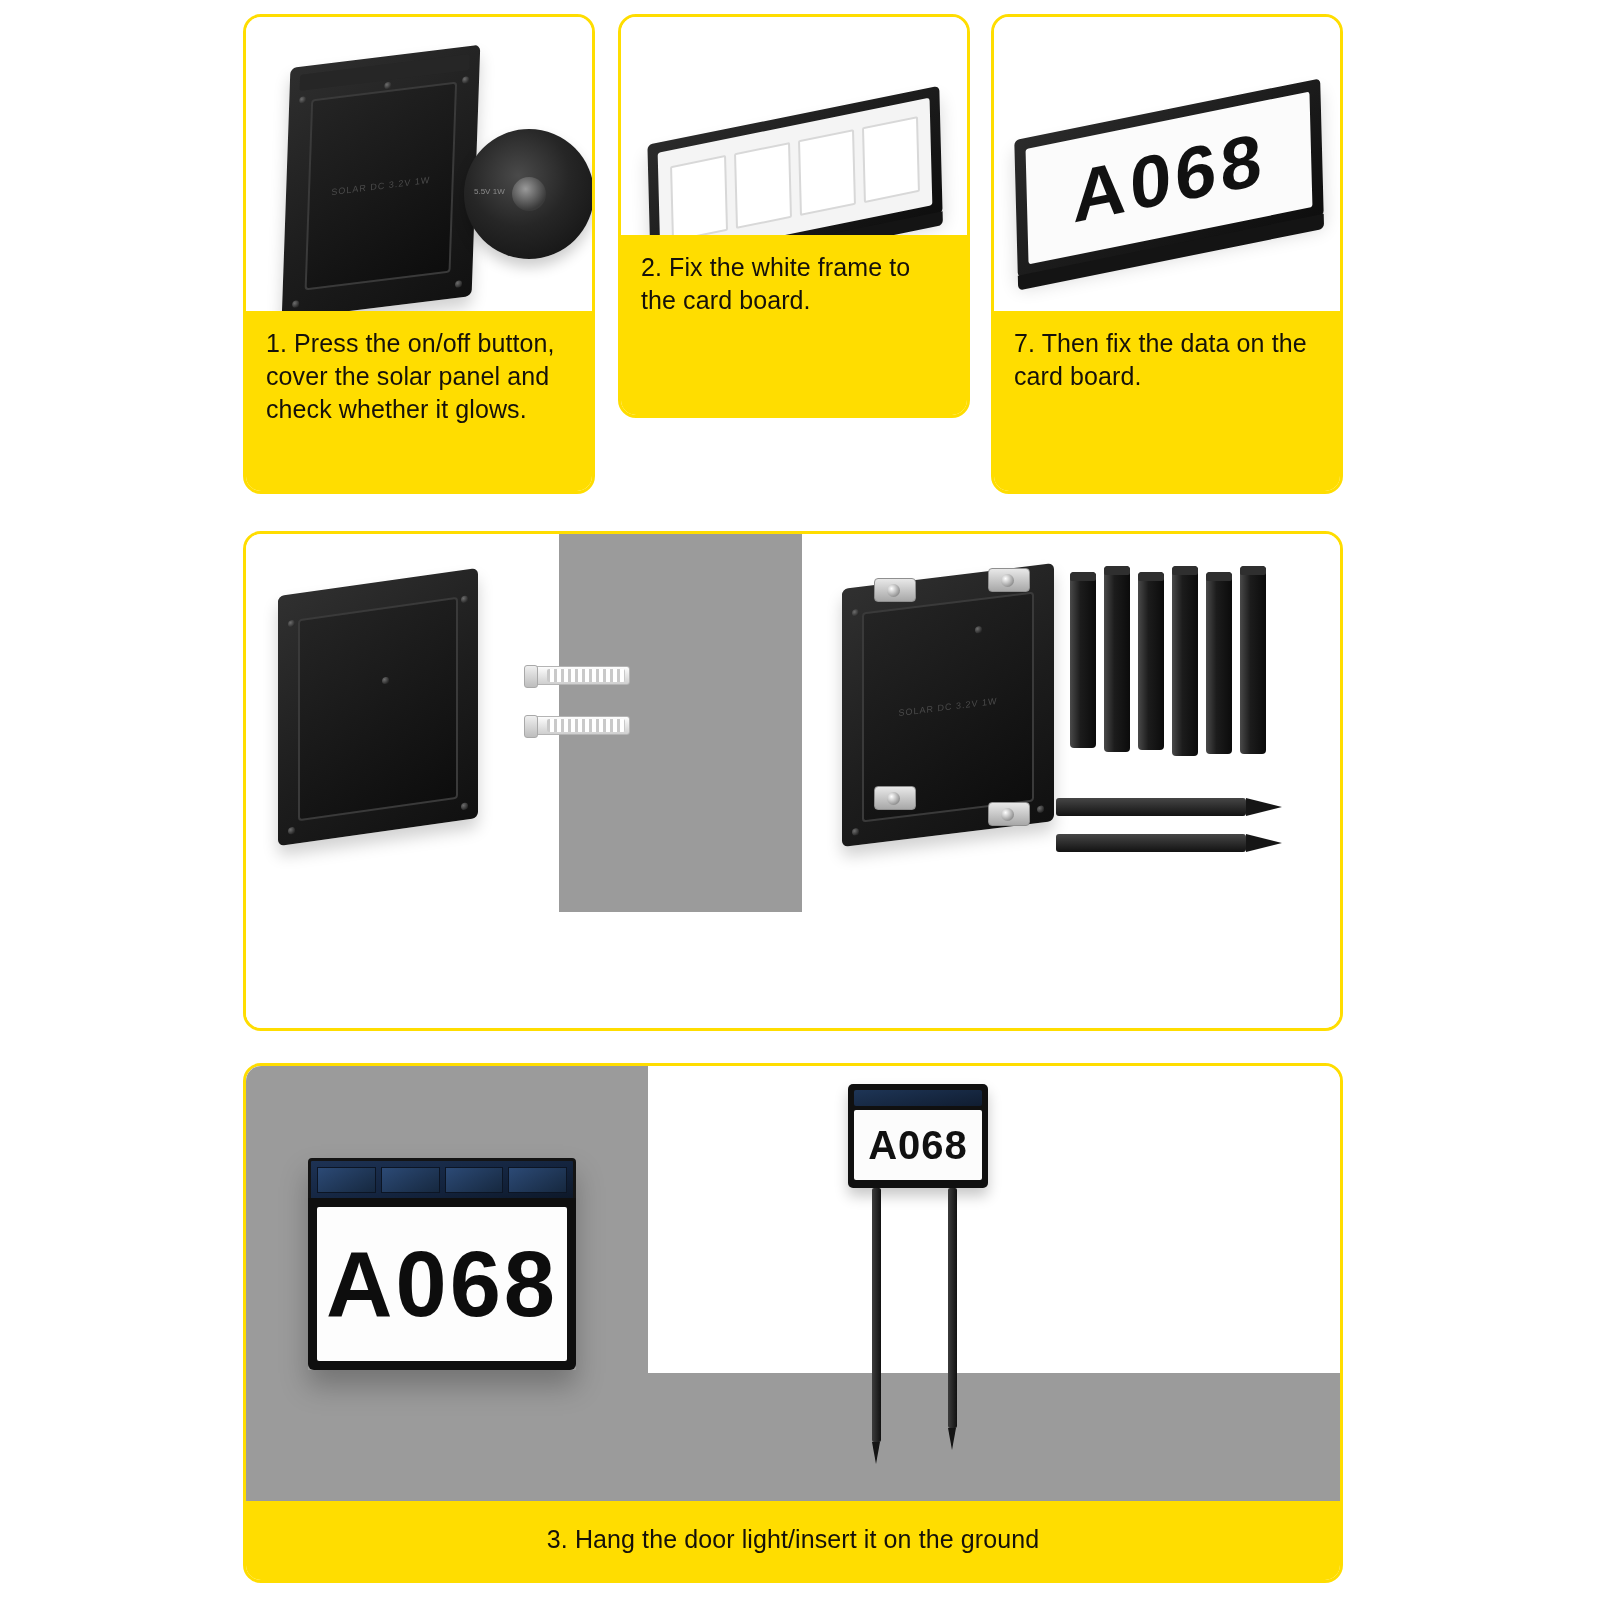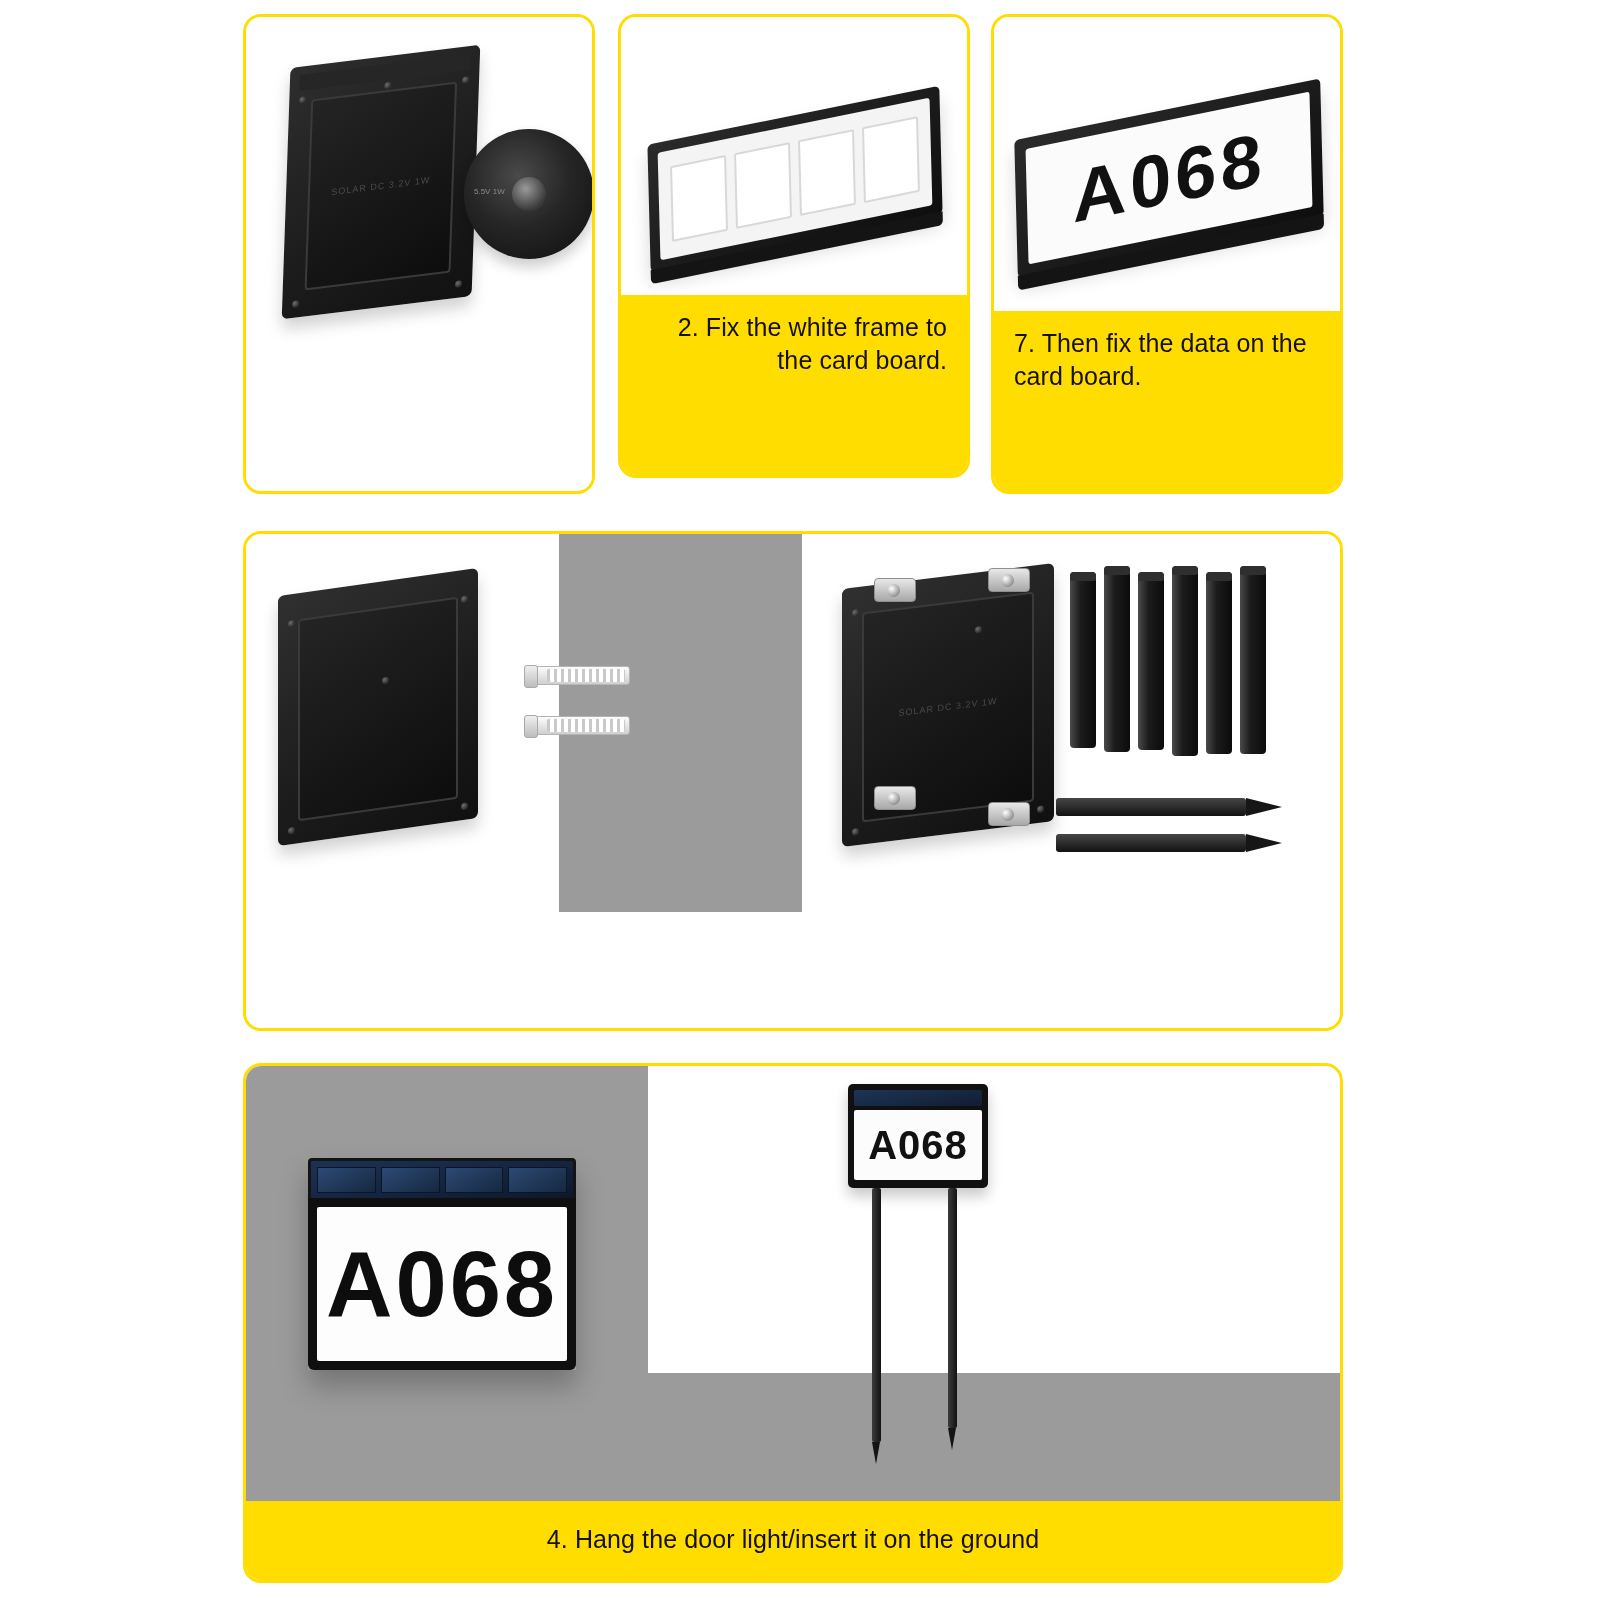--- a/index.html
+++ b/index.html
@@ -47,21 +47,21 @@
     font-weight: 400;
     letter-spacing: 0.1px;
   }
   .caption.center {
     text-align: center;
     padding: 22px 20px 24px 20px;
   }
 
   
   #card1 { left: 243px; top: 14px; width: 352px; height: 480px; }
-  #card2 { left: 618px; top: 14px; width: 352px; height: 464px; text-align: right; }
+  #card2 { left: 618px; top: 14px; width: 352px; height: 404px; }
   #card3 { left: 991px; top: 14px; width: 352px; height: 480px; }
   #card1 .caption { height: 146px; }
   #card2 .caption { height: 146px; }
   #card3 .caption { height: 146px; }
 
   #card4 { left: 243px; top: 531px; width: 1100px; height: 500px; }
   #card5 { left: 243px; top: 1063px; width: 1100px; height: 520px; }
 
   
   .housing1 {
@@ -279,20 +279,21 @@
         <div class="screw" style="left:10px; bottom:10px;"></div>
         <div class="screw" style="right:10px; bottom:10px;"></div>
         <div class="screw" style="left:50%; top:26px;"></div>
       </div>
 
       <div class="disc1">
         <div class="tick" style="left:10px; top:58px;">5.5V 1W</div>
       </div>
 
     </div>
+    <div class="caption">1. Press the on/off button, cover the solar panel and check whether it glows.</div>
   </div>
 
   <div class="card" id="card2">
     <div class="media">
       <div class="plate">
         <div class="edge"></div>
         <div class="face">
           <div class="win"></div>
           <div class="win"></div>
           <div class="win"></div>
@@ -401,16 +402,16 @@
             <span>A068</span>
           </div>
         </div>
       </div>
       <div class="legpair" style="left:602px; top:122px; width:140px; height:280px;">
         <div class="leg" style="left:24px; top:0; height:254px;"></div>
         <div class="leg" style="left:100px; top:0; height:240px;"></div>
       </div>
 
     </div>
-    <div class="caption center">4. Hang the door light/insert it on the ground</div>
+    <div class="caption center">3. Hang the door light/insert it on the ground</div>
   </div>
 
 </div>
 
 </body></html>

